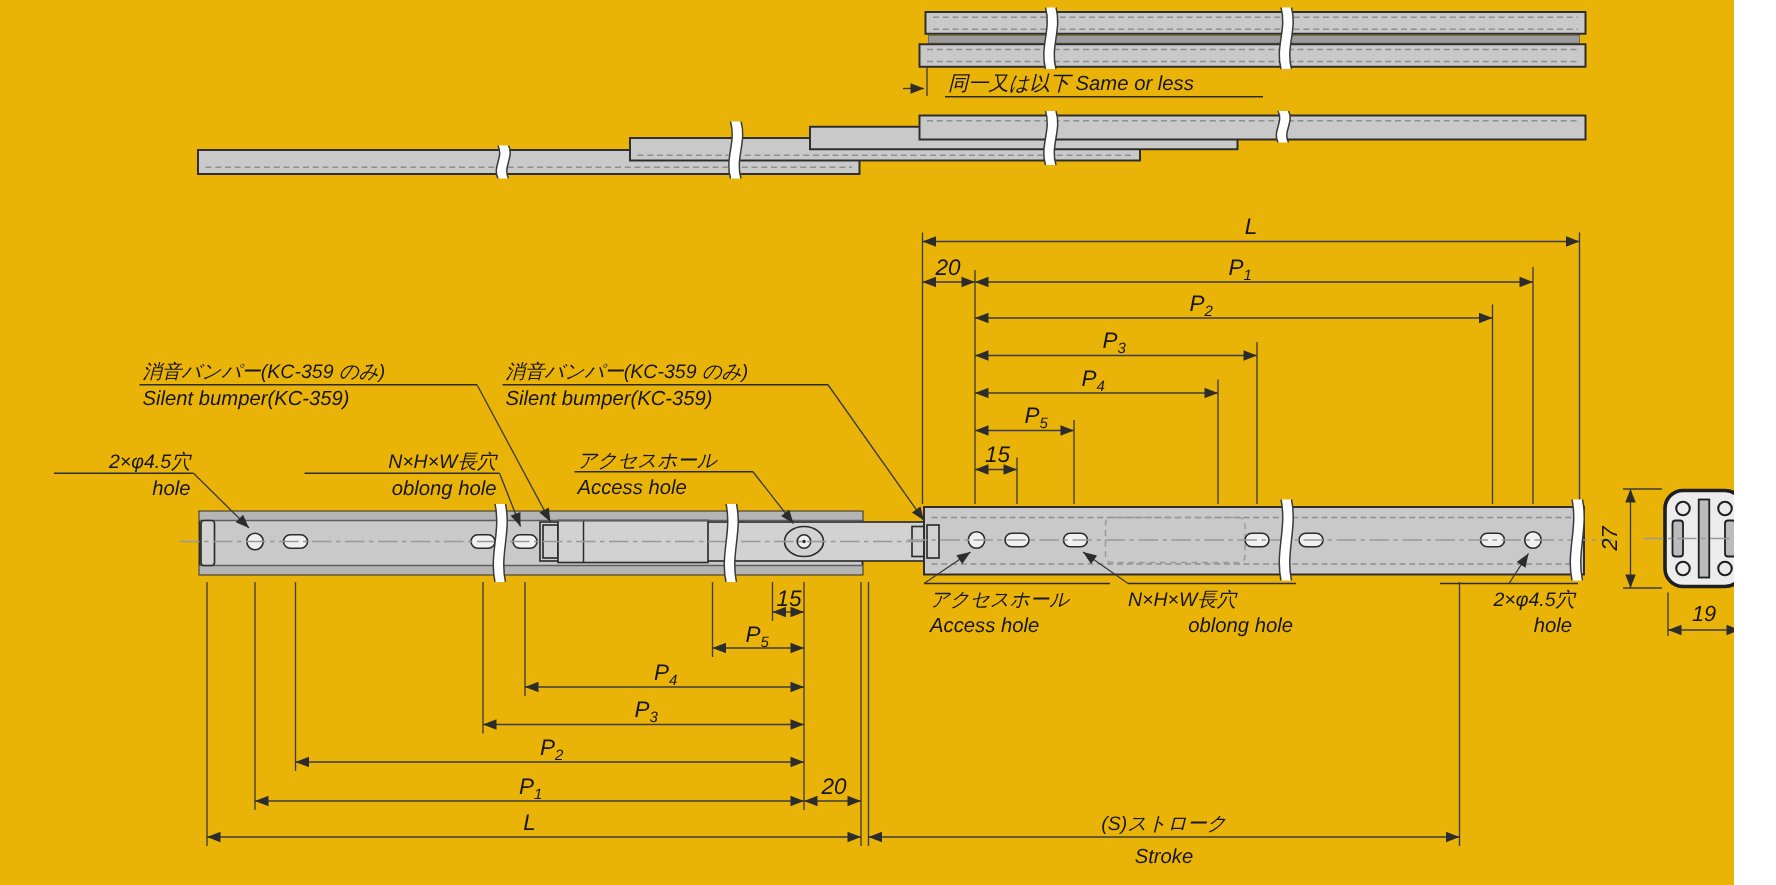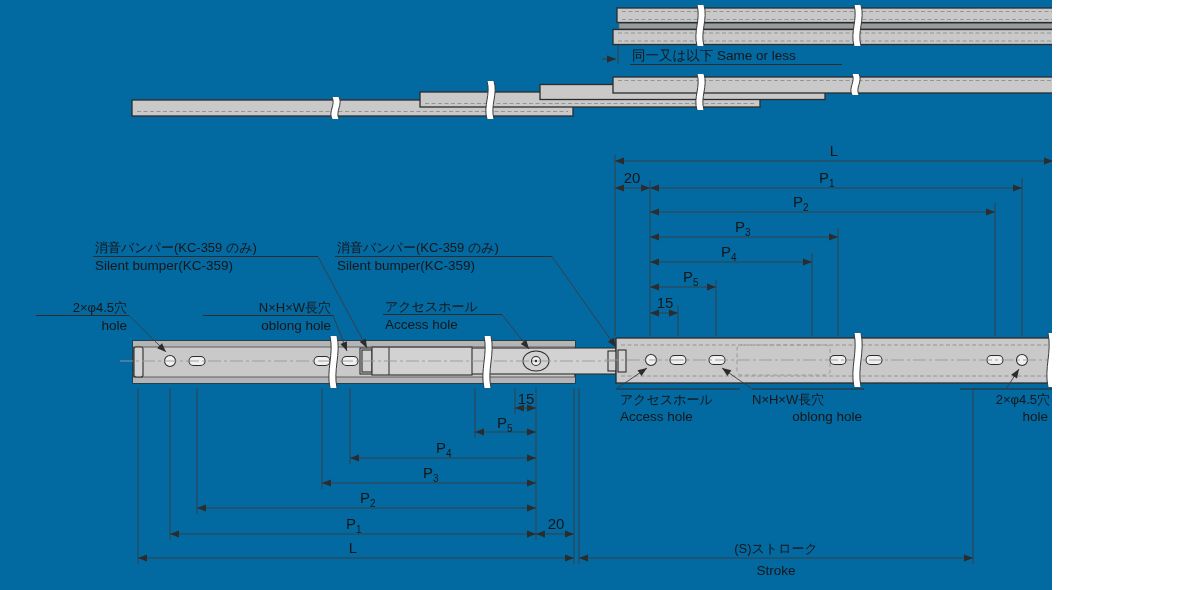--- a/index.html
+++ b/index.html
@@ -1,16 +1,16 @@
 <!DOCTYPE html>
 <html><head>
 <meta charset="utf-8">
 <style>
   html,body{margin:0;padding:0;background:#fff;}
-  #stage{position:relative;width:1052px;height:590px;background:#0369a1;overflow:hidden;}
+  #stage{position:relative;width:1156px;height:590px;background:#eab308;overflow:hidden;font-style:italic;}
   svg text{font-family:"Liberation Sans","DejaVu Sans",sans-serif;fill:#161616;}
   .jp{font-size:13px;}
   .en{font-size:13.5px;}
   .dim{font-size:15px;}
   .sub{font-size:10px;}
   .secdim{font-size:14.5px;}
   .ext{stroke:#3c3c3c;stroke-width:0.9;fill:none;}
   .dl{stroke:#3c3c3c;stroke-width:0.9;fill:none;marker-start:url(#arw);marker-end:url(#arw);}
   .lead{stroke:#3c3c3c;stroke-width:0.9;fill:none;marker-end:url(#arw);}
   .ul{stroke:#2c2c2c;stroke-width:1;fill:none;}

